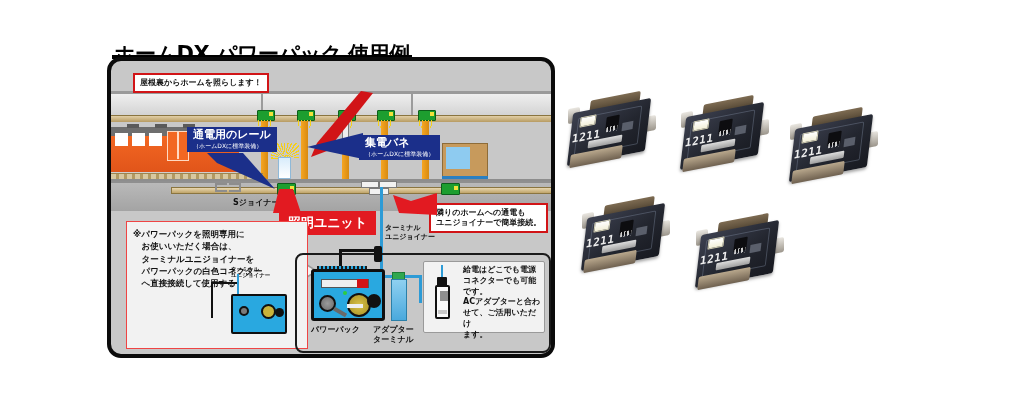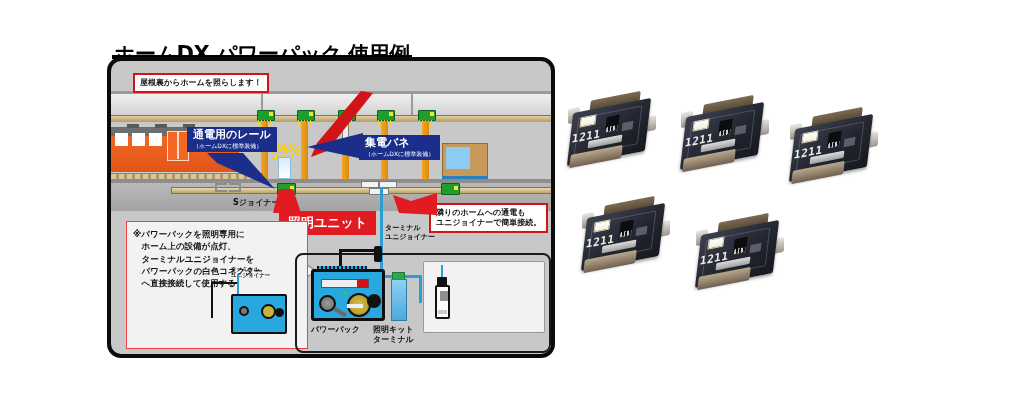--- a/index.html
+++ b/index.html
@@ -395,21 +395,21 @@
     <div class="tj-label">
       <div>ターミナル</div>
       <div>ユニジョイナー</div>
     </div>
 
     <div class="note-tail-b"></div>
     <div class="note-tail"></div>
     <div class="note-box">
       <div class="note-text">
         <div>※パワーパックを照明専用に</div>
-        <div>　ホーム上の設備が点灯、</div>
+        <div>　お使いいただく場合は、</div>
         <div>　ターミナルユニジョイナーを</div>
         <div>　パワーパックの白色コネクター</div>
         <div>　へ直接接続して使用する</div>
       </div>
       <div class="inset-lbl">
         <div>ターミナル</div>
         <div>ユニジョイナー</div>
       </div>
       <div class="inset-wire"></div>
       <div class="inset-wire3"></div>
@@ -432,29 +432,37 @@
     <div class="pp-led"></div>
     <div class="pp-knob-sm"></div>
     <div class="pp-knob-big"></div>
     <div class="pp-dot"></div>
 
     <div class="acc-top"></div>
     <div class="acc"></div>
 
     <div class="cap-label" style="left:200px;top:264px;">パワーパック</div>
     <div class="cap-label" style="left:262px;top:264px;">
-      <div>照明キット</div>
+      <div>アダプター</div>
       <div>ターミナル</div>
     </div>
 
     <div class="ac-box"></div>
     <div class="ac-wire"></div>
     <div class="ac-plug"></div>
     <div class="ac-dev"></div>
     <div class="ac-logo"></div>
+    <div class="ac-text">
+      <div>給電はどこでも電源</div>
+      <div>コネクターでも可能</div>
+      <div>です。</div>
+      <div>ACアダプターと合わ</div>
+      <div>せて、ご活用いただけ</div>
+      <div>ます。</div>
+    </div>
 
   </div>
 
   <div class="photos">
 
     <div class="unit" style="left:0px;top:0px;">
       <div class="u-clip-top"></div>
       <div class="u-tab" style="left:12px;top:16px;"></div>
       <div class="u-tab" style="left:88px;top:24px;"></div>
       <div class="u-board"></div>

